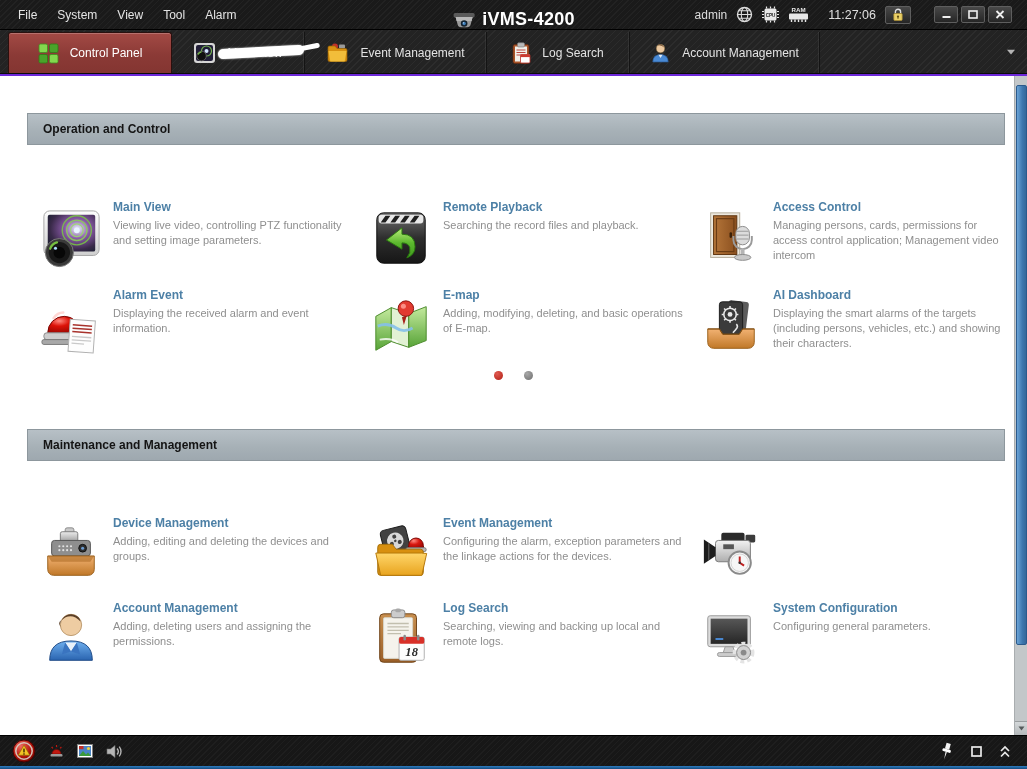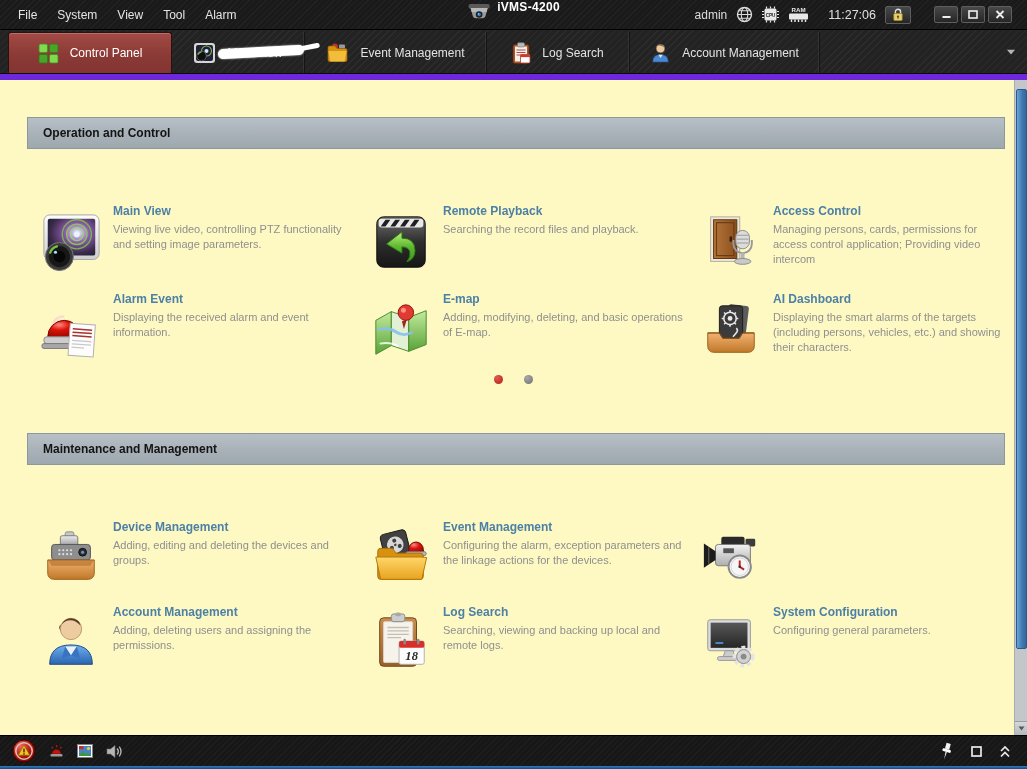--- a/index.html
+++ b/index.html
@@ -6,21 +6,21 @@
 html,body{width:1027px;height:769px;overflow:hidden}
 body{font-family:"Liberation Sans",sans-serif;background:#000}
 .window{position:relative;width:1027px;height:769px;display:flex;flex-direction:column;background:#c9c9c9}
 
 
 .titlebar{flex:0 0 30px;height:30px;position:relative;display:flex;align-items:center;
   background:#1a1a1a repeating-linear-gradient(135deg,rgba(255,255,255,.035) 0 1px,transparent 1px 4px);
   border-bottom:1px solid #000;color:#e4e4e4;font-size:12px}
 .menubar{display:flex;padding-left:8px;height:30px;align-items:center}
 .menu-item{padding:16px 10px;line-height:30px;cursor:default}
-.title-center{position:absolute;left:50%;top:0;transform:translateX(-50%);height:30px;display:flex;align-items:flex-start;gap:7px;font-weight:bold;font-size:12px;color:#fff;letter-spacing:.3px}
+.title-center{position:absolute;left:50%;top:0;transform:translateX(-50%);height:30px;display:flex;align-items:flex-end;gap:7px;font-weight:bold;font-size:18px;color:#fff;letter-spacing:.3px}
 .title-right{margin-left:auto;display:flex;align-items:center;gap:9px;padding-right:15px}
 .icon{display:inline-flex;align-items:center;justify-content:center}
 .icon svg{display:block}
 .user-label{color:#ddd}
 .clock{color:#e0e0e0;font-size:12.5px;margin-left:10px}
 .tbtn{background:linear-gradient(#484848,#262626);border:1px solid #5e5e5e;border-radius:2px;width:26px;height:18px;display:inline-flex;align-items:center;justify-content:center;padding:0;cursor:default}
 .winbtns{display:inline-flex;gap:3px;margin-left:14px}
 .winbtn{width:24px;height:17px}
 
 
@@ -32,21 +32,21 @@
   border-right:1px solid #141414;box-shadow:inset -1px 0 0 rgba(255,255,255,.07)}
 .tab-cp{width:164px}.tab-mv{width:133px}.tab-em{width:182px}.tab-ls{width:143px}.tab-am{width:190px}
 .tab.active{background:linear-gradient(#a34a45,#8b3a36 55%,#843531);border:1px solid #2a100e;border-bottom:none;border-radius:3px 3px 0 0;
   box-shadow:inset 0 1px 0 rgba(255,255,255,.22);color:#fff}
 .tab-label{white-space:nowrap}
 .redaction{position:absolute;left:46px;top:15px;width:86px;height:10px;background:#fff;border-radius:5px;transform:rotate(-3deg);box-shadow:0 0 2px rgba(255,255,255,.9)}
 .redaction:after{content:"";position:absolute;right:-16px;top:0;width:20px;height:5px;background:#fff;border-radius:3px;transform:rotate(-8deg)}
 .tab-overflow{position:absolute;right:8px;bottom:14px;width:16px;height:14px;display:flex;align-items:center;justify-content:center}
 
 
-.content{flex:1;position:relative;background:#fef9c3;border-top:6px solid #6d28d9;overflow:hidden;padding-top:37px}
+.content{flex:1;position:relative;background:#ffffff;border-top:2px solid #6d28d9;overflow:hidden;padding-top:37px}
 .section-header{height:32px;margin:0 22px 0 27px;display:flex;align-items:center;padding-left:15px;
   background:linear-gradient(#b7c0c6,#a7b1b7 55%,#9ea8af);border:1px solid #8d979d;font-size:12px;font-weight:bold;color:#141414}
 .grid{display:grid;grid-template-columns:330px 330px 305px;padding-left:40px;margin-top:50px}
 .grid2{}
 .module{display:flex;height:88px}
 .grid2 .module{height:85px}
 .module-icon{flex:0 0 62px}
 .module-icon svg{width:62px;height:62px}
 .module-text{margin-left:11px;width:243px;padding-top:5px}
 .module-title{color:#4d80a6;font-weight:bold;font-size:12px;margin-bottom:4px}
@@ -304,21 +304,21 @@
                 <rect x="30.5" y="25" width="2.6" height="6" rx="1.2" fill="#3a2008"></rect>
                 <rect x="37" y="19" width="14" height="19" rx="7" fill="#dcdcdc" stroke="#8a8a8a"></rect>
                 <path d="M38 24 h12 M38 28 h12 M38 32 h12" stroke="#9a9a9a"></path>
                 <path d="M34.5 29 v4 a9.5 9.5 0 0 0 19 0 v-4" fill="none" stroke="#9a9a9a" stroke-width="2"></path>
                 <rect x="42" y="42" width="4" height="7" fill="#b5b5b5"></rect>
                 <ellipse cx="44" cy="51" rx="8.5" ry="3" fill="#c9c9c9" stroke="#8a8a8a"></ellipse>
               </svg>
             </span>
             <div class="module-text">
               <div class="module-title">Access Control</div>
-              <div class="module-desc">Managing persons, cards, permissions for access control application; Providing video intercom</div>
+              <div class="module-desc">Managing persons, cards, permissions for access control application; Management video intercom</div>
             </div>
           </div>
           <div class="module">
             <span class="icon module-icon">
               <svg viewBox="0 0 64 64">
                 <defs>
                   <radialGradient id="gae" cx="35%" cy="28%" r="90%">
                     <stop offset="0" stop-color="#ff8a80"></stop>
                     <stop offset=".35" stop-color="#dd1208"></stop>
                     <stop offset="1" stop-color="#860400"></stop>

